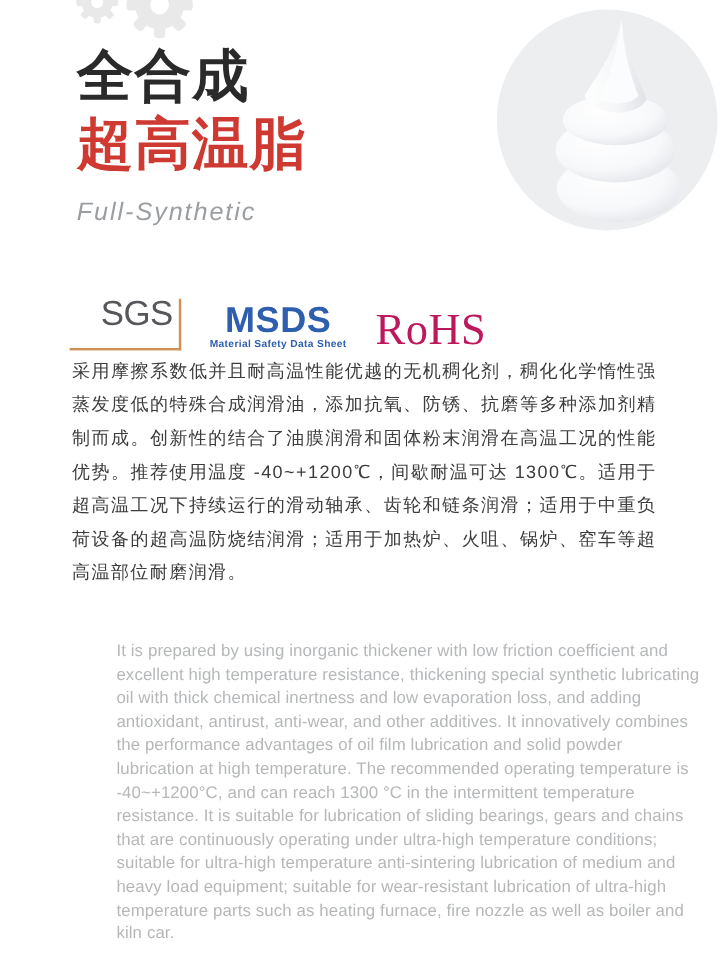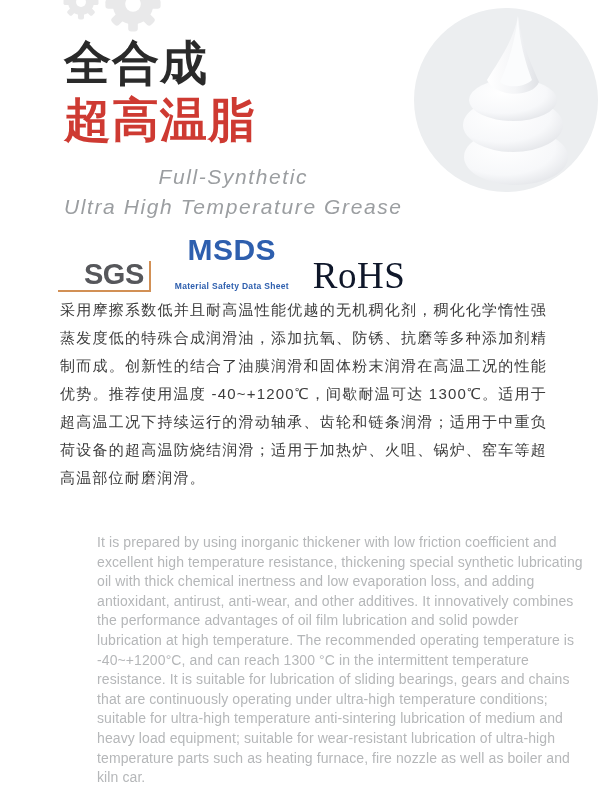--- a/index.html
+++ b/index.html
@@ -35,62 +35,62 @@
   .title-cn {
     font-size: 47px;
     font-weight: 700;
     line-height: 57px;
     color: #2a2a2a;
     letter-spacing: 1px;
     white-space: nowrap;
   }
   .title-cn.red { color: #ce3a32; }
 
-  .subtitle-block { position: absolute; left: 64px; top: 162px; text-align: center; }
+  .subtitle-block { position: absolute; left: 64px; top: 162px; }
   .subtitle-line {
     font-size: 21px;
     font-style: italic;
     color: #9b9ea1;
     letter-spacing: 1.6px;
     line-height: 30px;
     white-space: nowrap;
   }
 
   
   .certs {
     position: absolute; left: 58px; top: 244px;
     display: flex; align-items: flex-end; gap: 24px;
     height: 48px;
   }
   .cert-sgs {
     color: #56575b;
-    font-size: 29px; font-weight: 700;
+    font-size: 29px; font-weight: 400;
     letter-spacing: -0.5px;
-    padding: 0 5px 3px 26px;
+    padding: 0 5px 15px 26px;
     border-bottom: 2px solid #d29055;
     border-right: 2px solid #d29055;
     line-height: 26px;
   }
   .cert-msds { display: flex; flex-direction: column; align-items: center; padding-bottom: 1px; }
   .cert-msds-main {
     color: #2e5fae;
     font-size: 30px; font-weight: 700;
     letter-spacing: 0.5px;
     line-height: 26px;
   }
   .cert-msds-sub {
     color: #2e5fae;
     font-size: 8.5px; font-weight: 700;
     letter-spacing: 0.3px;
-    margin-top: 18px;
+    margin-top: 0;
     white-space: nowrap;
   }
   .cert-rohs {
     font-family: "Liberation Serif", serif;
-    color: #0f172a;
+    color: #be185d;
     font-size: 37px;
     line-height: 30px;
     padding-bottom: 1px;
     letter-spacing: 0.5px;
   }
 
   
   .desc-cn {
     position: absolute; left: 60px; top: 296px;
     width: 487px;
@@ -166,21 +166,20 @@
     </svg>
   </div>
 
   <div class="title-block">
     <div class="title-cn">全合成</div>
     <div class="title-cn red">超高温脂</div>
   </div>
 
   <div class="subtitle-block">
     <div class="subtitle-line">Full-Synthetic</div>
-    <div class="subtitle-line">Ultra High Temperature Grease</div>
   </div>
 
   <div class="certs">
     <div class="cert-sgs">SGS</div>
     <div class="cert-msds">
       <span class="cert-msds-main">MSDS</span>
       <span class="cert-msds-sub">Material Safety Data Sheet</span>
     </div>
     <div class="cert-rohs">RoHS</div>
   </div>

